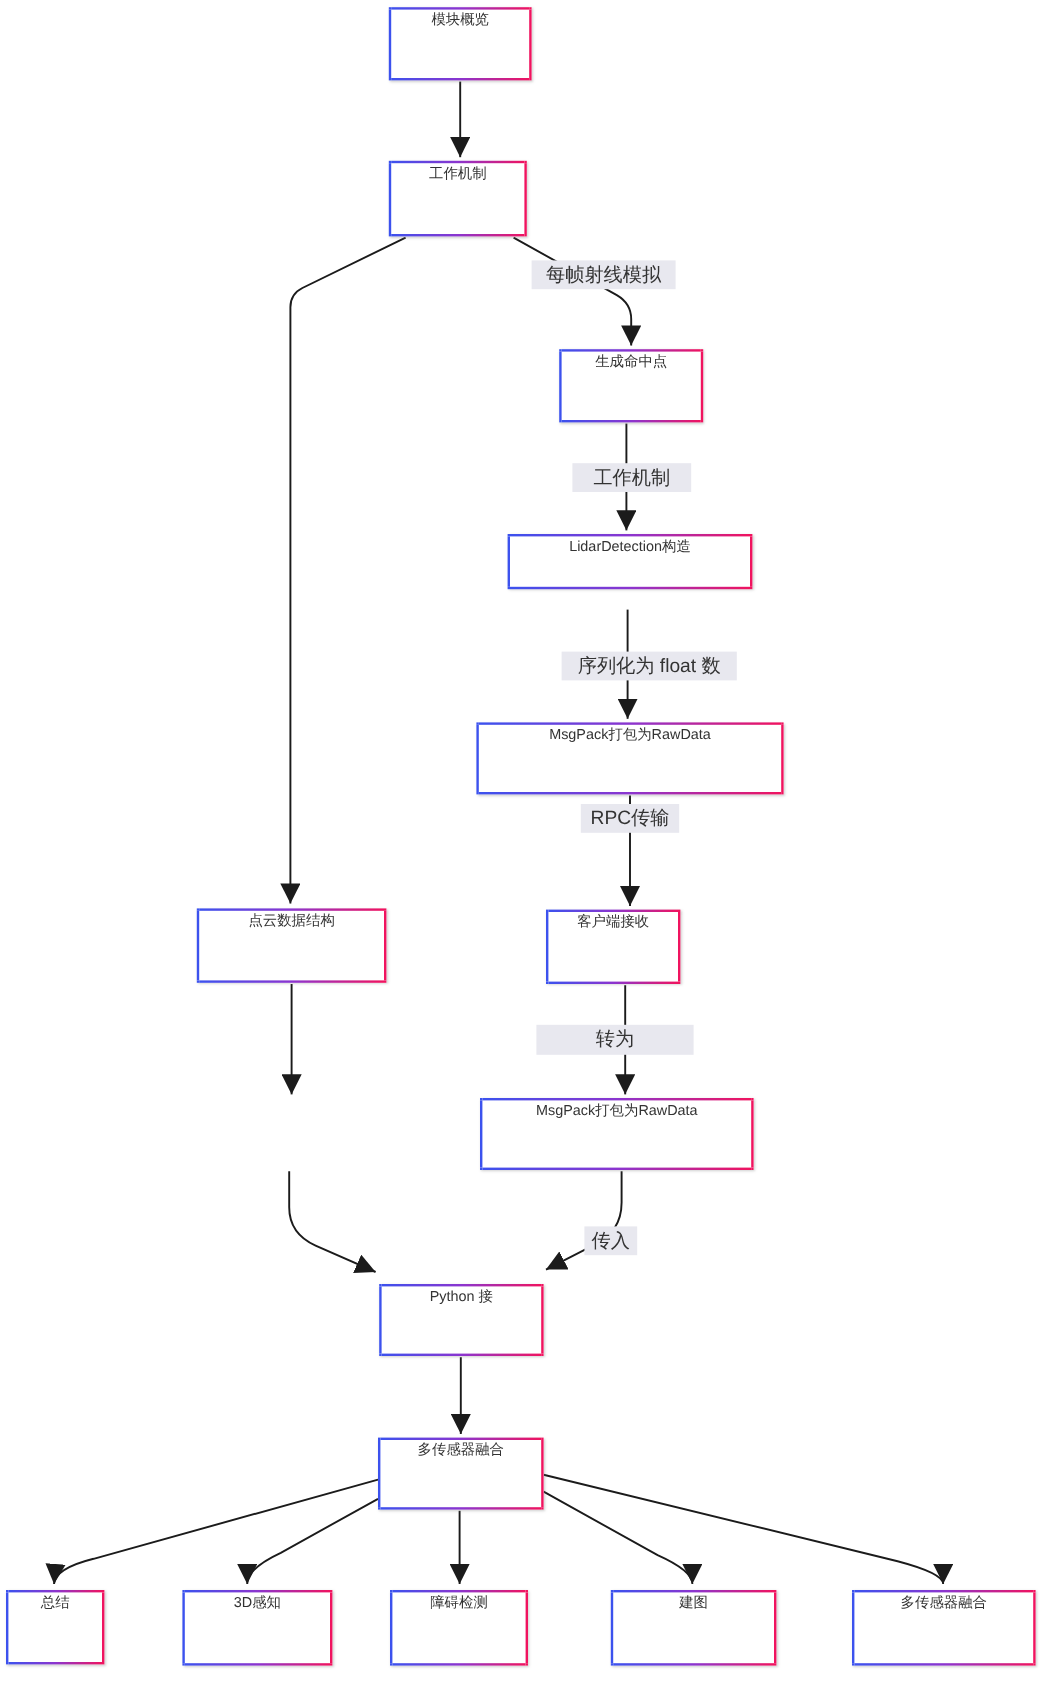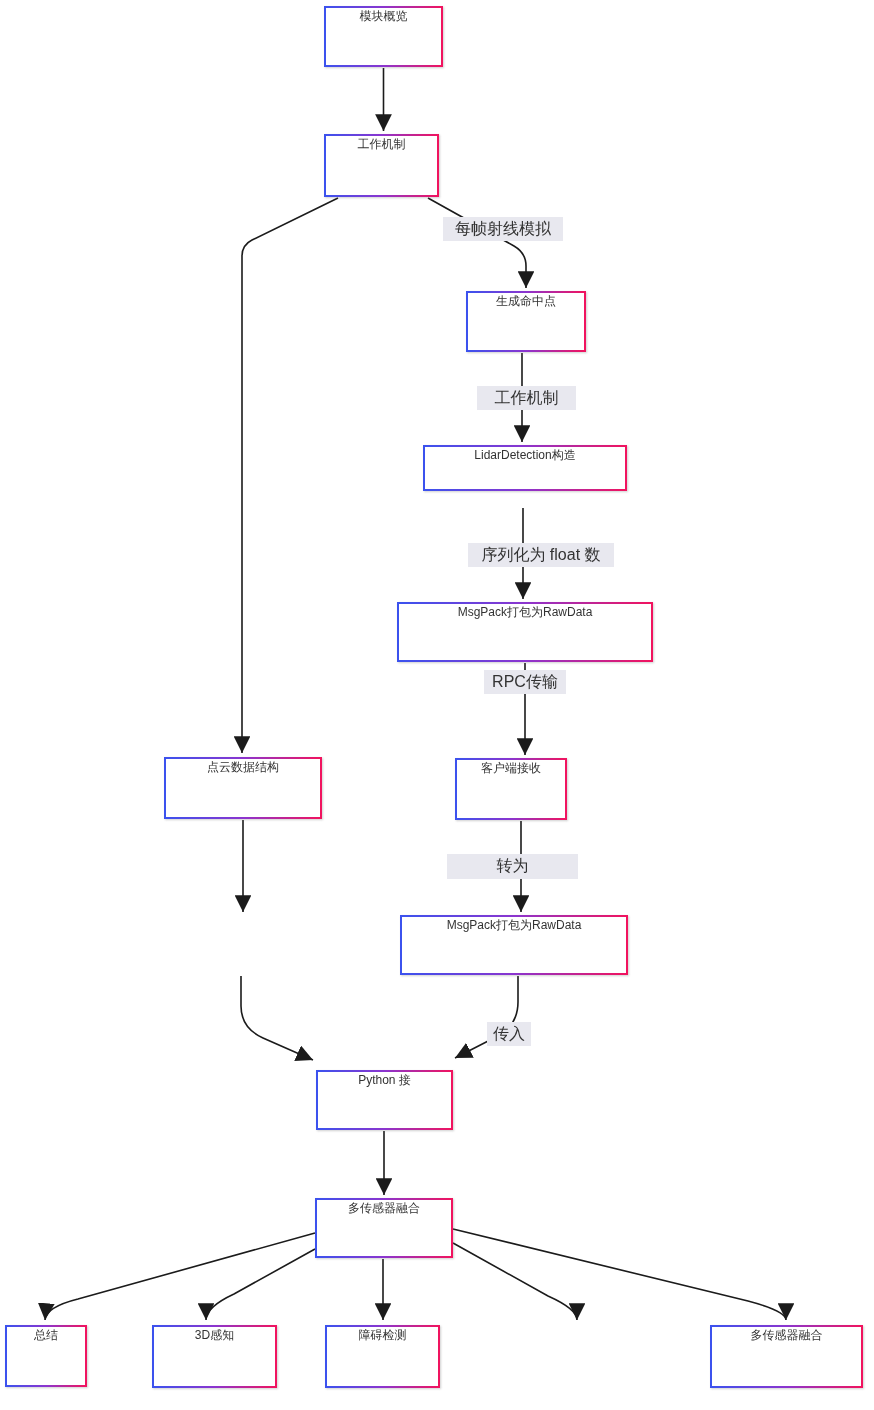--- a/index.html
+++ b/index.html
@@ -118,17 +118,20 @@
   </div>
   <div class="node" style="left:5px;top:1325px;width:82px;height:62px">
     <span>总结</span>
   </div>
   <div class="node" style="left:152px;top:1325px;width:125px;height:63px">
     <span>3D感知</span>
   </div>
   <div class="node" style="left:325px;top:1325px;width:115px;height:63px">
     <span>障碍检测</span>
   </div>
+  <div class="node" style="left:509px;top:1325px;width:138px;height:63px">
+    <span>建图</span>
+  </div>
   <div class="node" style="left:710px;top:1325px;width:153px;height:63px">
     <span>多传感器融合</span>
   </div>
 
 </div>
 
 </body></html>

